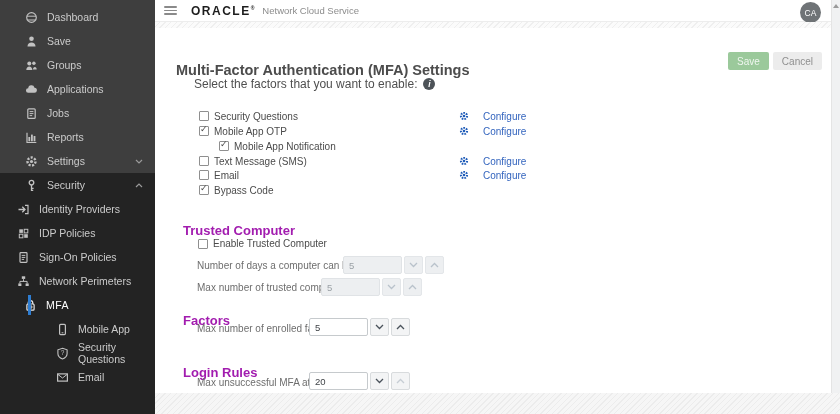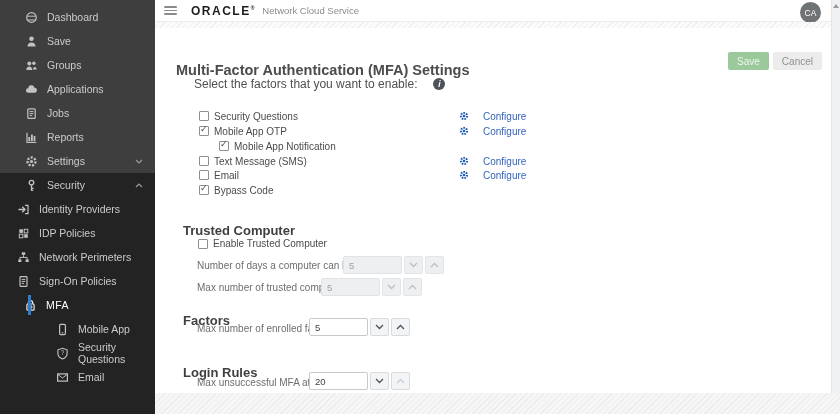--- a/index.html
+++ b/index.html
@@ -38,36 +38,36 @@
     border-right:3px solid transparent;border-bottom:4px solid #9a9a9a;}
 
   
   .content{position:absolute;left:155px;top:40px;width:677px;height:365px;background:#fff;}
   .page-title{position:absolute;left:21px;top:12px;font-size:14.5px;color:#4c4c4c;}
   .actions{position:absolute;top:12px;right:10px;display:flex;gap:4px;}
   .btn{border:none;border-radius:2px;font-size:10px;padding:3px 9px;height:18px;cursor:pointer;font-family:inherit;}
   .btn-save{background:#9bc99b;color:#eef6ee;}
   .btn-cancel{background:#ececec;color:#8f8f8f;}
 
-  .intro{position:absolute;left:39px;top:37px;display:flex;align-items:center;gap:16px;
+  .intro{position:absolute;left:39px;top:37px;display:flex;align-items:center;gap:6px;
     font-size:12px;color:#4f4f4f;}
   .info-ico{width:12px;height:12px;border-radius:50%;background:#4d5358;color:#fff;font-size:8.5px;
     font-weight:bold;display:flex;align-items:center;justify-content:center;cursor:pointer;font-style:italic;}
 
   .factor-list{position:absolute;left:44px;top:70px;width:560px;}
   .f-row{position:absolute;left:0;height:12px;display:flex;align-items:center;width:100%;}
   .cb{width:8px;height:8px;border:1px solid #8f8f8f;border-radius:1px;background:#fff;margin-right:5px;
     position:relative;cursor:pointer;flex:none;}
   .cb .tick{position:absolute;left:0px;top:-3px;font-size:9px;color:#4a4a4a;}
   .f-label{font-size:10px;color:#4b4b4b;}
   .cfg-gear{position:absolute;left:260px;top:1px;color:#1f5cb8;display:flex;cursor:pointer;}
   .cfg-link{position:absolute;left:284px;font-size:10px;color:#3465be;text-decoration:none;cursor:pointer;}
   .indent{margin-left:20px;}
 
-  .section-h{position:absolute;left:28px;font-size:13px;color:#404040;}
+  .section-h{position:absolute;left:28px;font-size:13px;color:#a21caf;}
   .field-label{position:absolute;left:42px;font-size:10px;color:#6e6e6e;}
   .cb-row{position:absolute;left:43px;display:flex;align-items:center;}
 
   .spinner{position:absolute;display:flex;height:18px;}
   .spin-val{width:47px;height:16px;border:1px solid #c6cacd;border-radius:2px;background:#fff;
     font-size:9.5px;color:#3f4347;padding:0 5px;font-family:inherit;}
   .spin-btn{width:19px;height:18px;margin-left:2px;border:1px solid #d8dbdd;border-radius:2px;
     background:#f3f4f5;color:#4a525b;display:flex;align-items:center;justify-content:center;cursor:pointer;padding:0;}
   .spinner.disabled .spin-val{background:#edeff1;border-color:#e0e3e6;color:#9ba1a6;}
   .spinner.disabled .spin-btn{background:#edeff1;border-color:#e3e6e9;color:#b9c2cb;cursor:default;}
@@ -197,37 +197,37 @@
               <rect x="2.3" y="7.2" width="3.6" height="3.6" fill="none" stroke="currentColor"></rect>
               <rect x="7.2" y="7.2" width="3.6" height="3.6" fill="currentColor"></rect>
             </svg>
         </span>
         <span>IDP Policies</span>
       </div>
 
       <div class="nav-item nav-sub">
         <span class="nav-ico">
           <svg width="13" height="13" viewBox="0 0 13 13">
+              <rect x="3" y="1.6" width="7" height="9.8" rx="0.8" fill="none" stroke="currentColor" stroke-width="1.2"></rect>
+              <path d="M4.7 4.4h3.6M4.7 6.4h3.6M4.7 8.4h2.4" stroke="currentColor" stroke-width="1"></path>
+            </svg>
+        </span>
+        <span>Sign-On Policies</span>
+      </div>
+
+      <div class="nav-item nav-sub">
+        <span class="nav-ico">
+          <svg width="13" height="13" viewBox="0 0 13 13">
               <rect x="4.8" y="1.3" width="3.4" height="2.6" fill="currentColor"></rect>
               <path d="M6.5 4.2v2M2.9 8.4V6.4h7.2v2" stroke="currentColor" fill="none" stroke-width="1"></path>
               <rect x="1.3" y="8.4" width="3.1" height="2.6" fill="currentColor"></rect>
               <rect x="8.6" y="8.4" width="3.1" height="2.6" fill="currentColor"></rect>
             </svg>
         </span>
         <span>Network Perimeters</span>
-      </div>
-
-      <div class="nav-item nav-sub">
-        <span class="nav-ico">
-          <svg width="13" height="13" viewBox="0 0 13 13">
-              <rect x="3" y="1.6" width="7" height="9.8" rx="0.8" fill="none" stroke="currentColor" stroke-width="1.2"></rect>
-              <path d="M4.7 4.4h3.6M4.7 6.4h3.6M4.7 8.4h2.4" stroke="currentColor" stroke-width="1"></path>
-            </svg>
-        </span>
-        <span>Sign-On Policies</span>
       </div>
 
       <div class="nav-item nav-sub selected">
         <span class="nav-ico">
           <svg width="13" height="13" viewBox="0 0 13 13">
               <path d="M4.2 5V3.9a2.3 2.3 0 014.6 0V5" fill="none" stroke="currentColor" stroke-width="1.2"></path>
               <rect x="2.9" y="5" width="7.2" height="6.2" rx="1" fill="none" stroke="currentColor" stroke-width="1.2"></rect>
               <circle cx="6.5" cy="8" r="1.5" fill="none" stroke="currentColor" stroke-width="1"></circle>
             </svg>
         </span>

